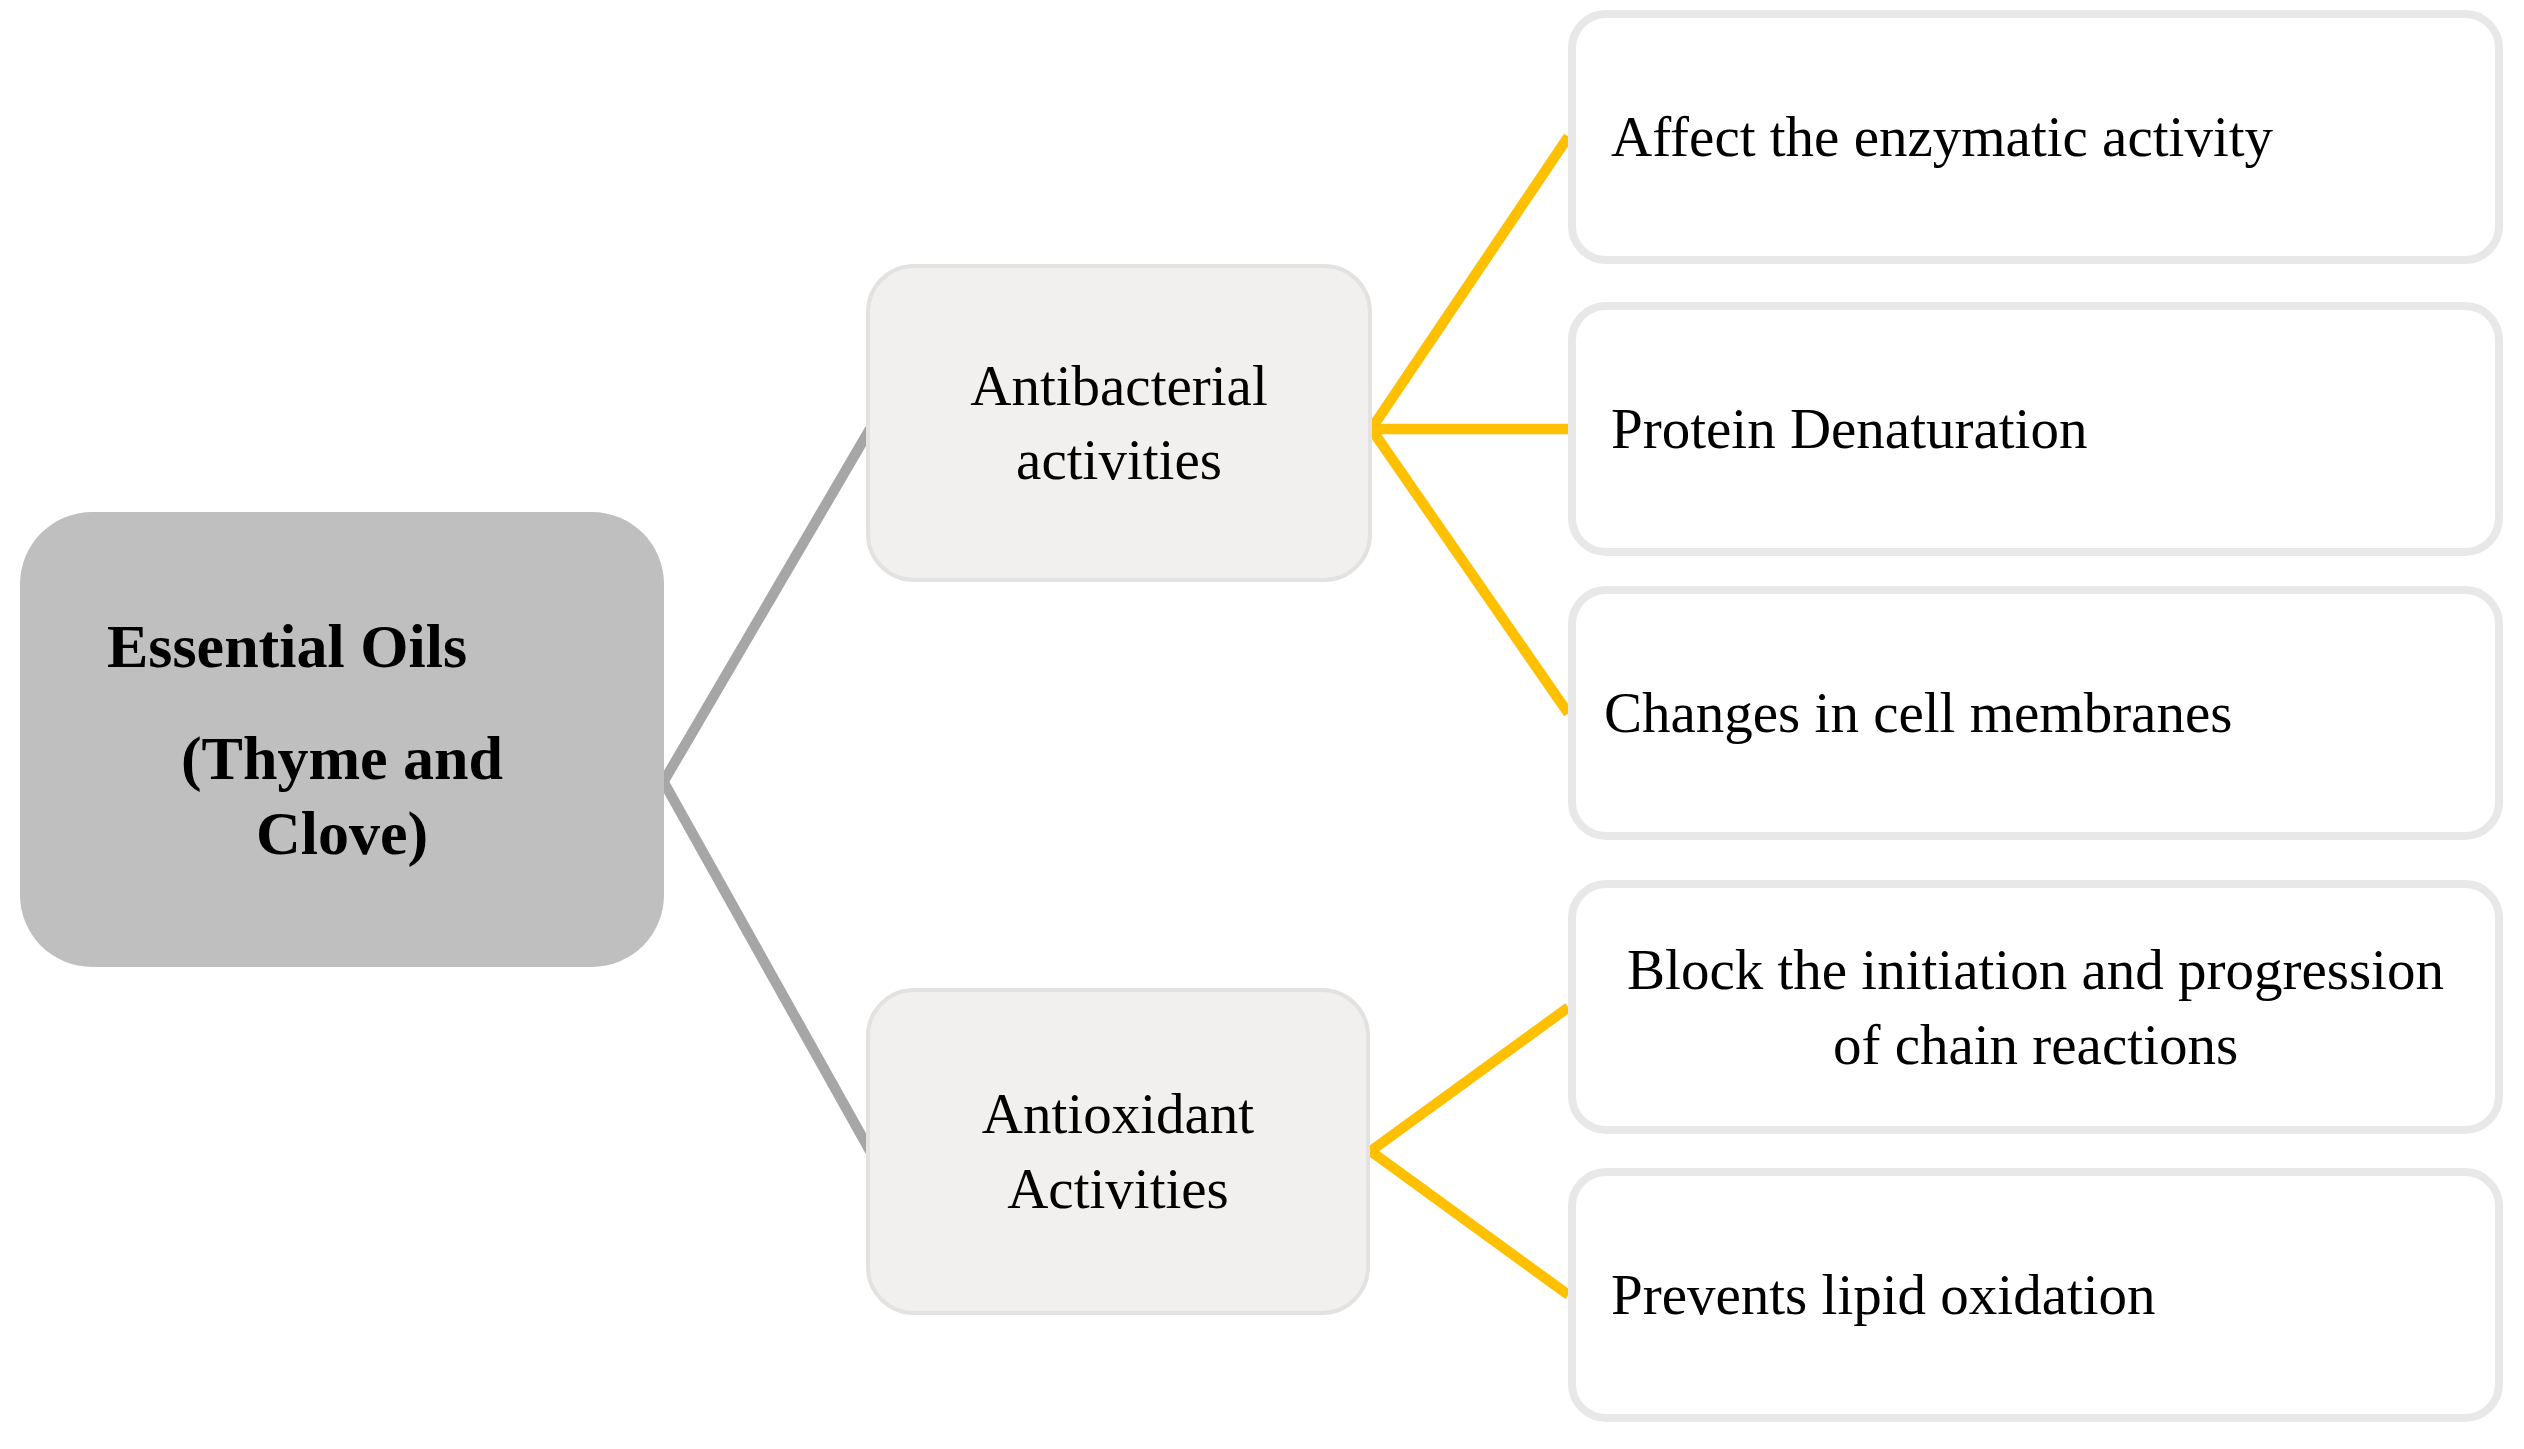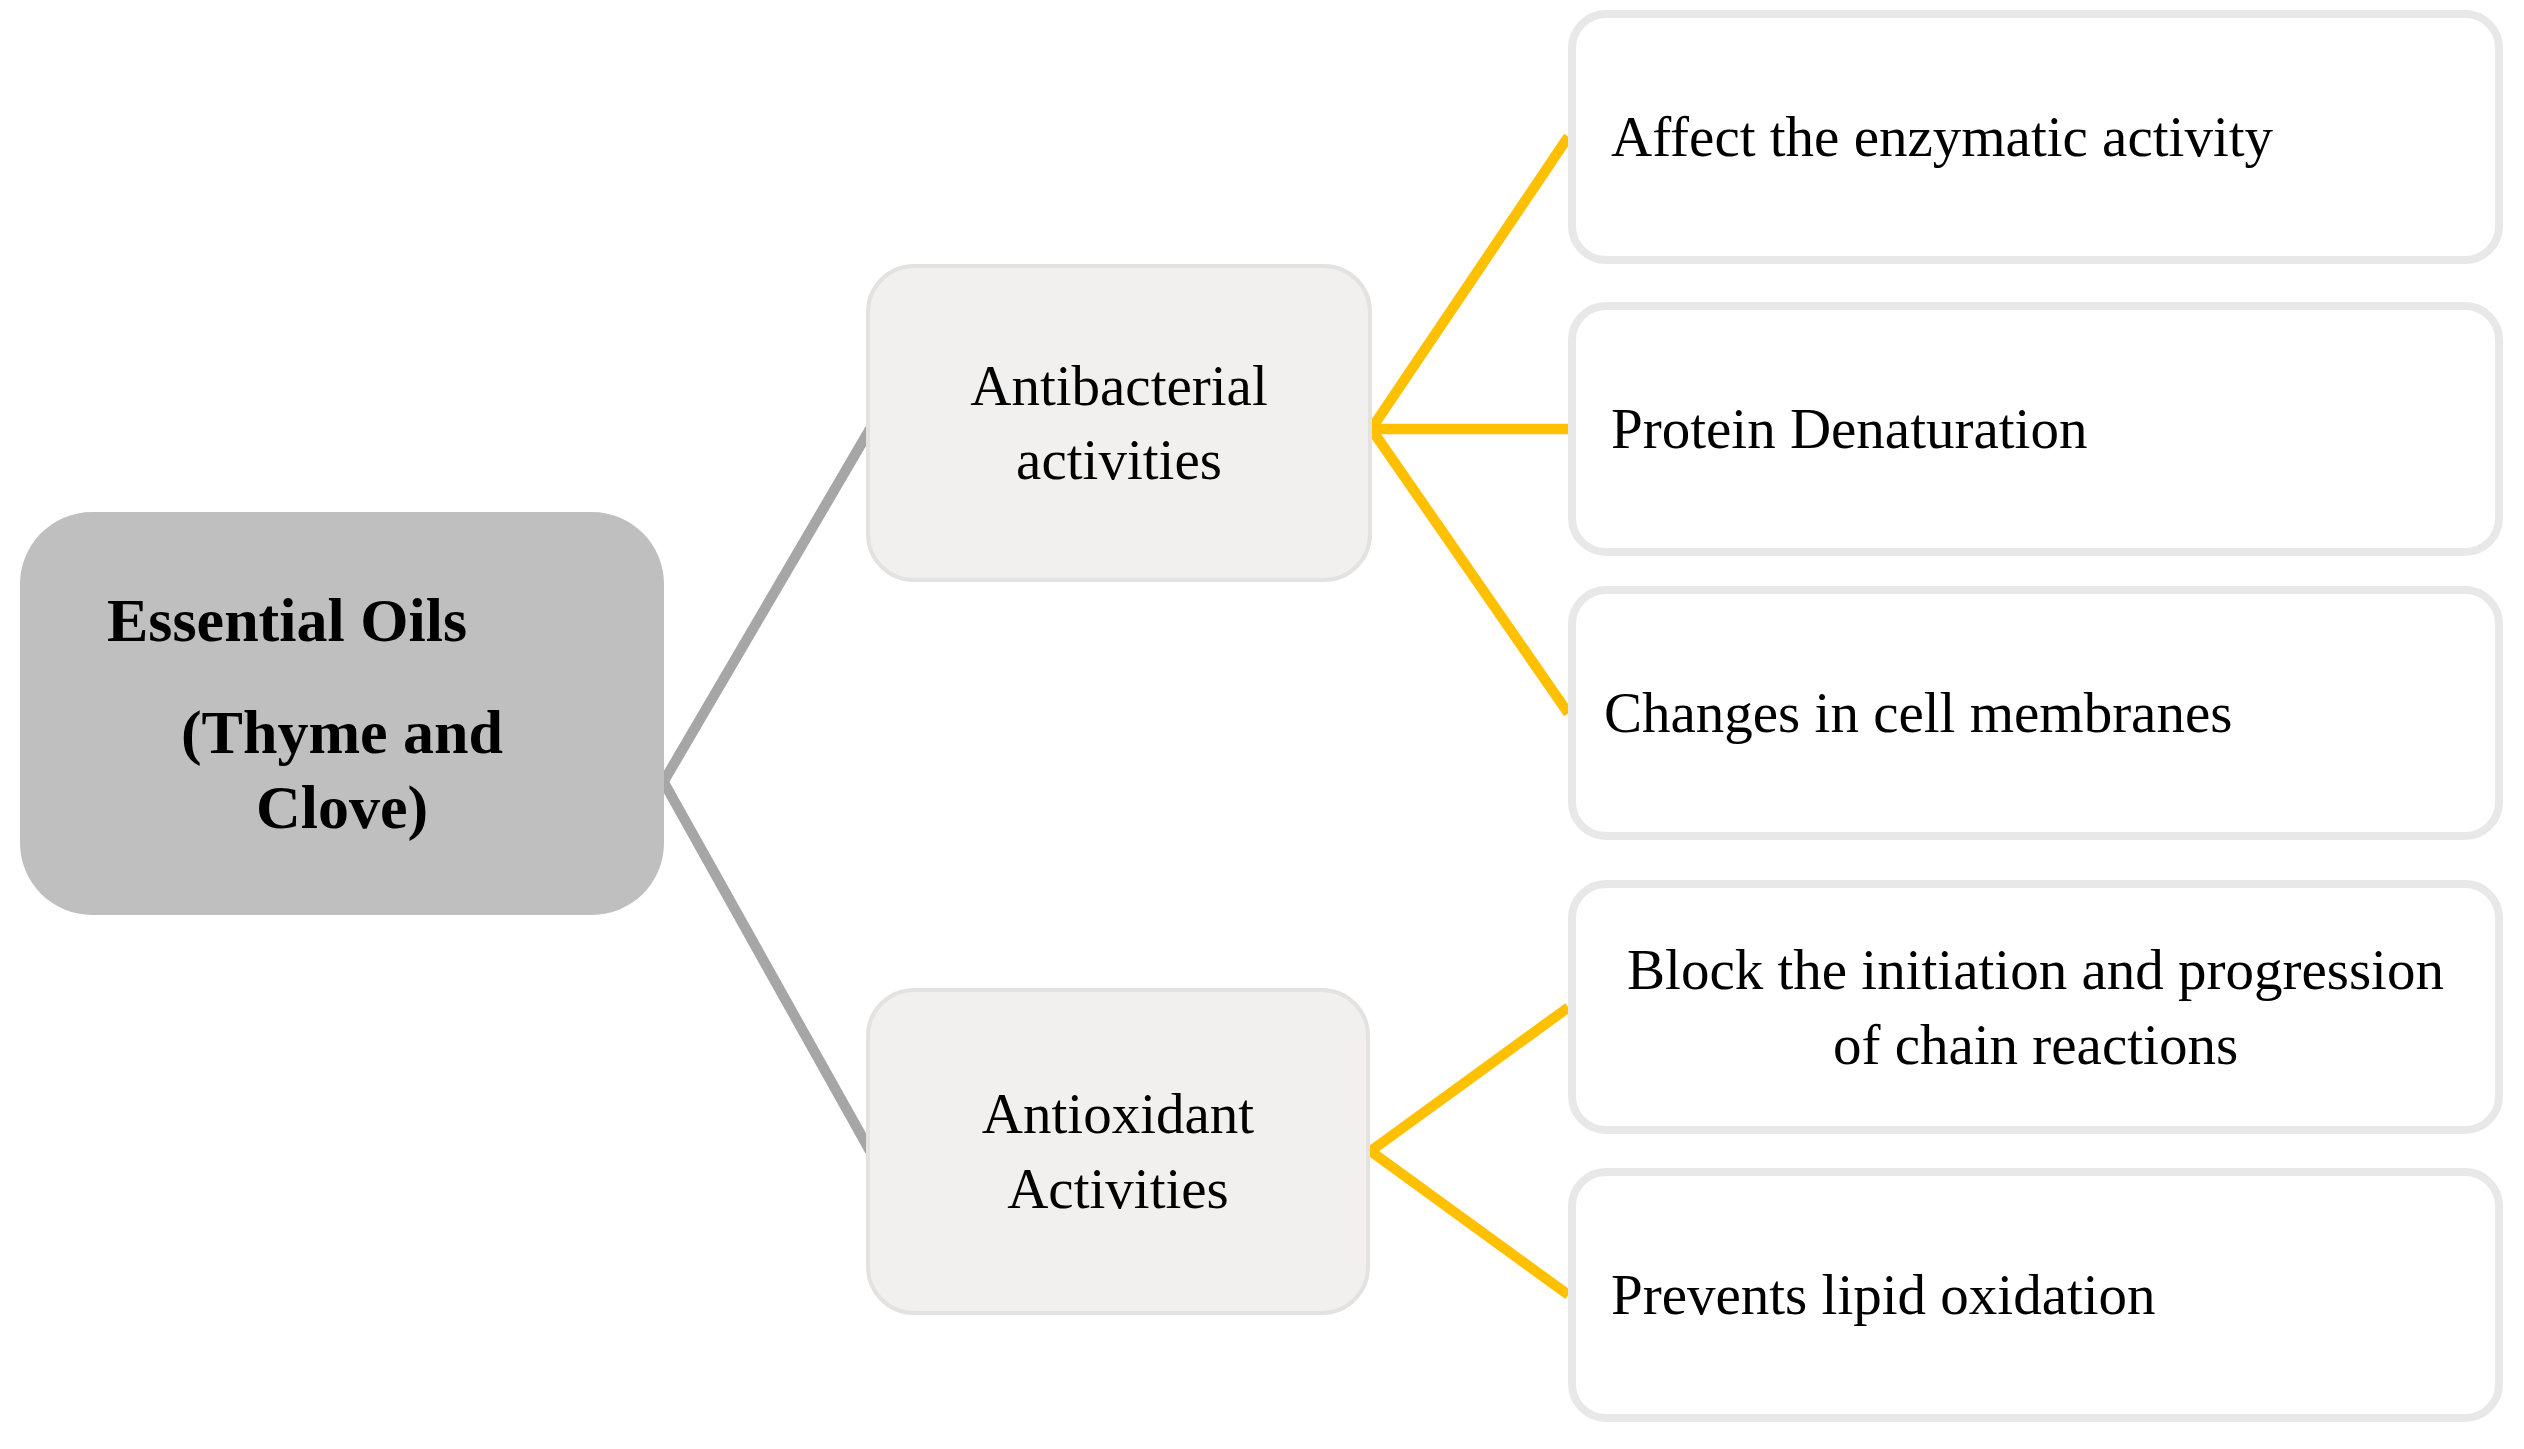--- a/index.html
+++ b/index.html
@@ -30,21 +30,21 @@
   .node{
     position:absolute;
     display:flex;flex-direction:column;
     align-items:flex-start;justify-content:center;
     text-align:center;
     box-sizing:border-box;
   }
   .node p{margin:0;}
 
   .node.root{
-    left:20px;top:512px;width:644px;height:403px;
+    left:20px;top:512px;width:644px;height:455px;
     background:var(--root-fill);
     border-radius:72px;
     font-weight:bold;
     font-size:62px;line-height:1.2;
     padding:0 87px;
   }
   .node.root .subtitle{margin-top:38px;}
 
   .node.branch{
     background:var(--branch-fill);

